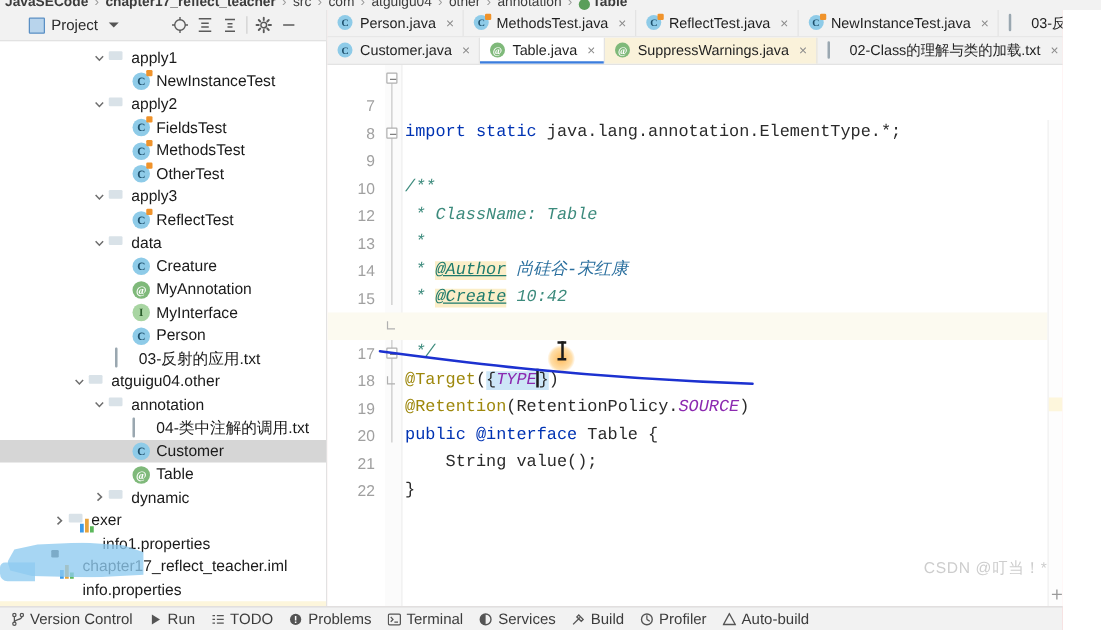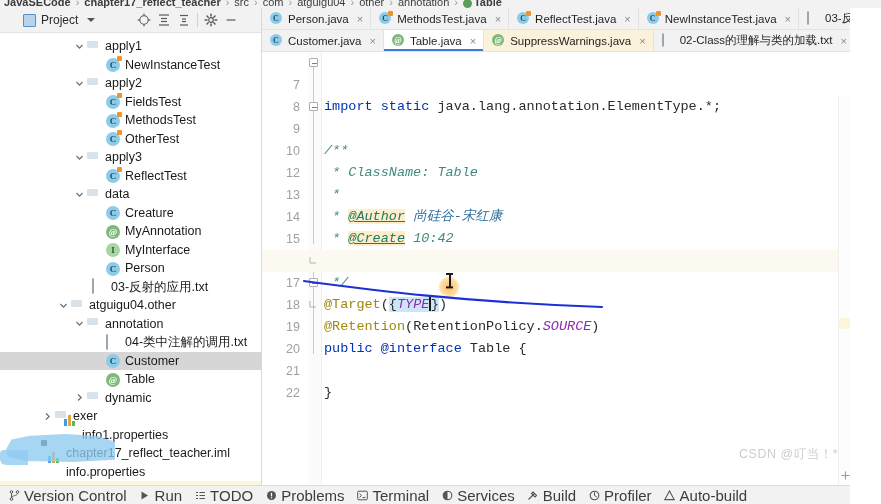--- a/index.html
+++ b/index.html
@@ -228,21 +228,21 @@
     position:absolute; right:12px; bottom:22px;
     font-size:12.5px; color:#cdcdcd; letter-spacing:0.5px;
     pointer-events:none; user-select:none;
   }
 
   
   .statusbar {
     position:absolute; left:0; right:0; bottom:0; height:19px;
     background:#f2f2f2; border-top:1px solid #dcdcdc;
     display:flex; align-items:center; gap:0px; padding-left:6px;
-    font-size:15px; color:#3c3c3c; overflow:hidden;
+    font-size:12px; color:#3c3c3c; overflow:hidden;
   }
   .sb-item { display:flex; align-items:center; gap:4px; padding:0 10px 0 2px; white-space:nowrap;}
   .sb-ico { width:12px; height:12px; display:flex; align-items:center; justify-content:center; color:#555; }
 
   svg { display:block; }
 </style>
 </head>
 <body>
 
 <div id="app">
@@ -635,20 +635,21 @@
           <span class="ctext"><span class="ann">@Retention</span><span class="plain">(</span><span class="plain">RetentionPolicy.</span><span class="stat">SOURCE</span><span class="plain">)</span></span>
         </div>
 
         <div class="cline">
           <span class="ln">19</span>
           <span class="ctext"><span class="kw">public</span> <span class="kw">@interface</span> <span class="type">Table</span> <span class="plain">{</span></span>
         </div>
 
         <div class="cline">
           <span class="ln">20</span>
+          <span class="ctext">    <span class="type">String</span> <span class="plain">value();</span></span>
         </div>
 
         <div class="cline">
           <span class="ln">21</span>
           <span class="ctext plain">}</span>
         </div>
 
         <div class="cline">
           <span class="ln">22</span>
         </div>

